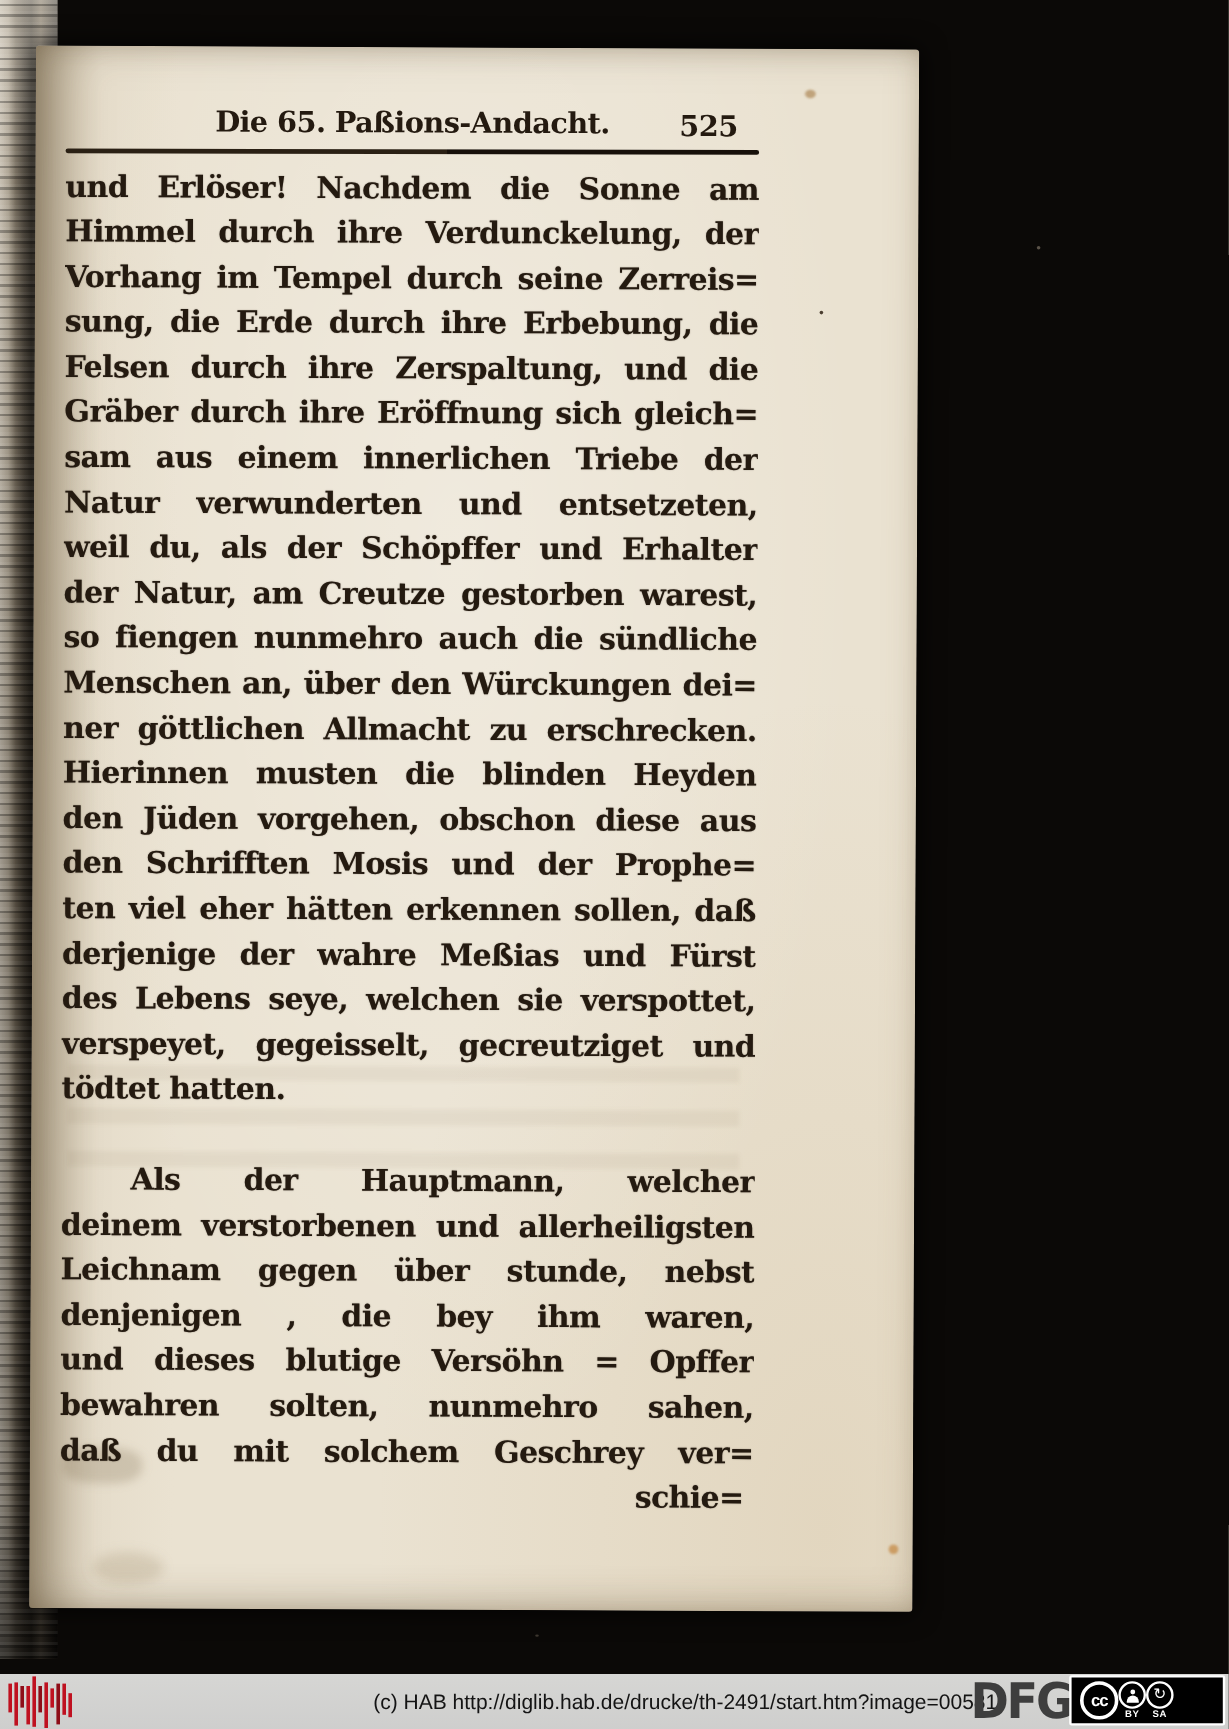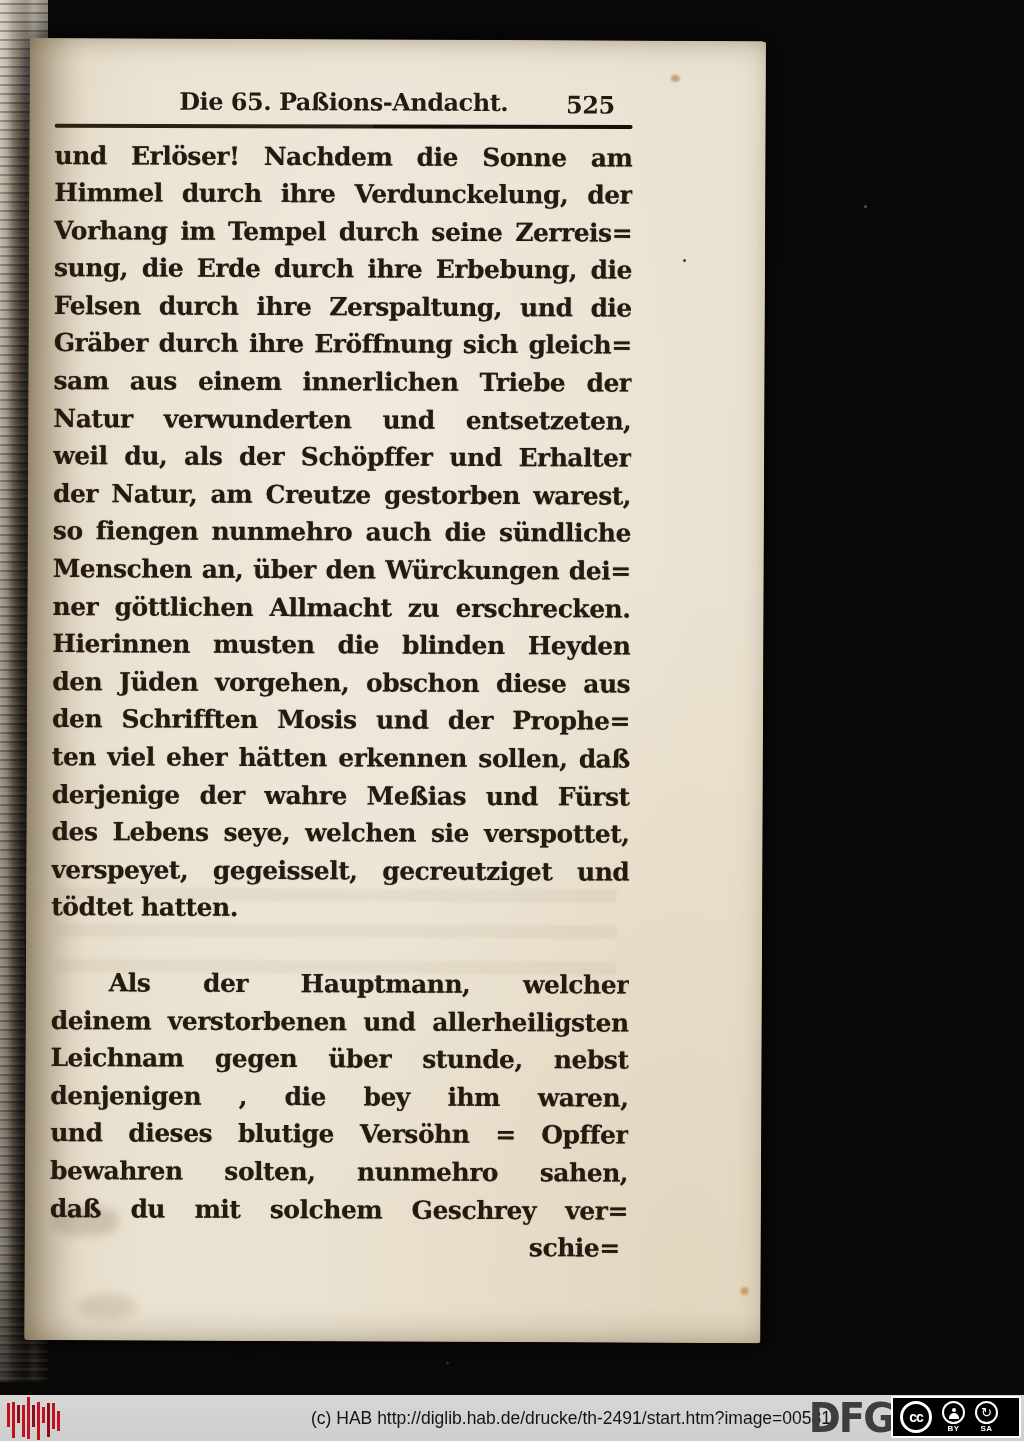--- a/index.html
+++ b/index.html
@@ -81,21 +81,21 @@
     font-size:17.5px;color:#141414;white-space:nowrap;
   }
   .dfg{
     position:absolute;right:128px;top:-1px;height:46px;line-height:48px;
     font-size:41px;font-weight:900;color:#3e3e3e;letter-spacing:-2px;
     transform:scaleX(.94);font-family:"DejaVu Sans", sans-serif;
   }
   .cc-badge{
     position:absolute;right:3px;top:1px;width:112px;height:38px;
     background:#000;border:2px solid #fff;border-radius:2px;
-    display:flex;align-items:center;padding:0 7px;gap:10px;color:#fff;
+    display:flex;align-items:center;padding:0 7px;color:#fff;
   }
   .cc-circle{width:26px;height:26px;border:3px solid #fff;border-radius:50%;
     display:flex;align-items:center;justify-content:center;
     font-size:14px;font-weight:bold;letter-spacing:-1px;line-height:1;}
   .cc-col{display:flex;flex-direction:column;align-items:center;gap:1px;}
   .cc-small{width:19px;height:19px;border:2px solid #fff;border-radius:50%;
     display:flex;flex-direction:column;align-items:center;justify-content:center;overflow:hidden;}
   .cc-sub{font-size:8px;font-weight:bold;letter-spacing:.5px;line-height:8px;}
   .person-head{width:4px;height:4px;border-radius:50%;background:#fff;margin-top:2px;}
   .person-body{width:10px;height:6px;border-radius:5px 5px 0 0;background:#fff;margin-top:1px;}

